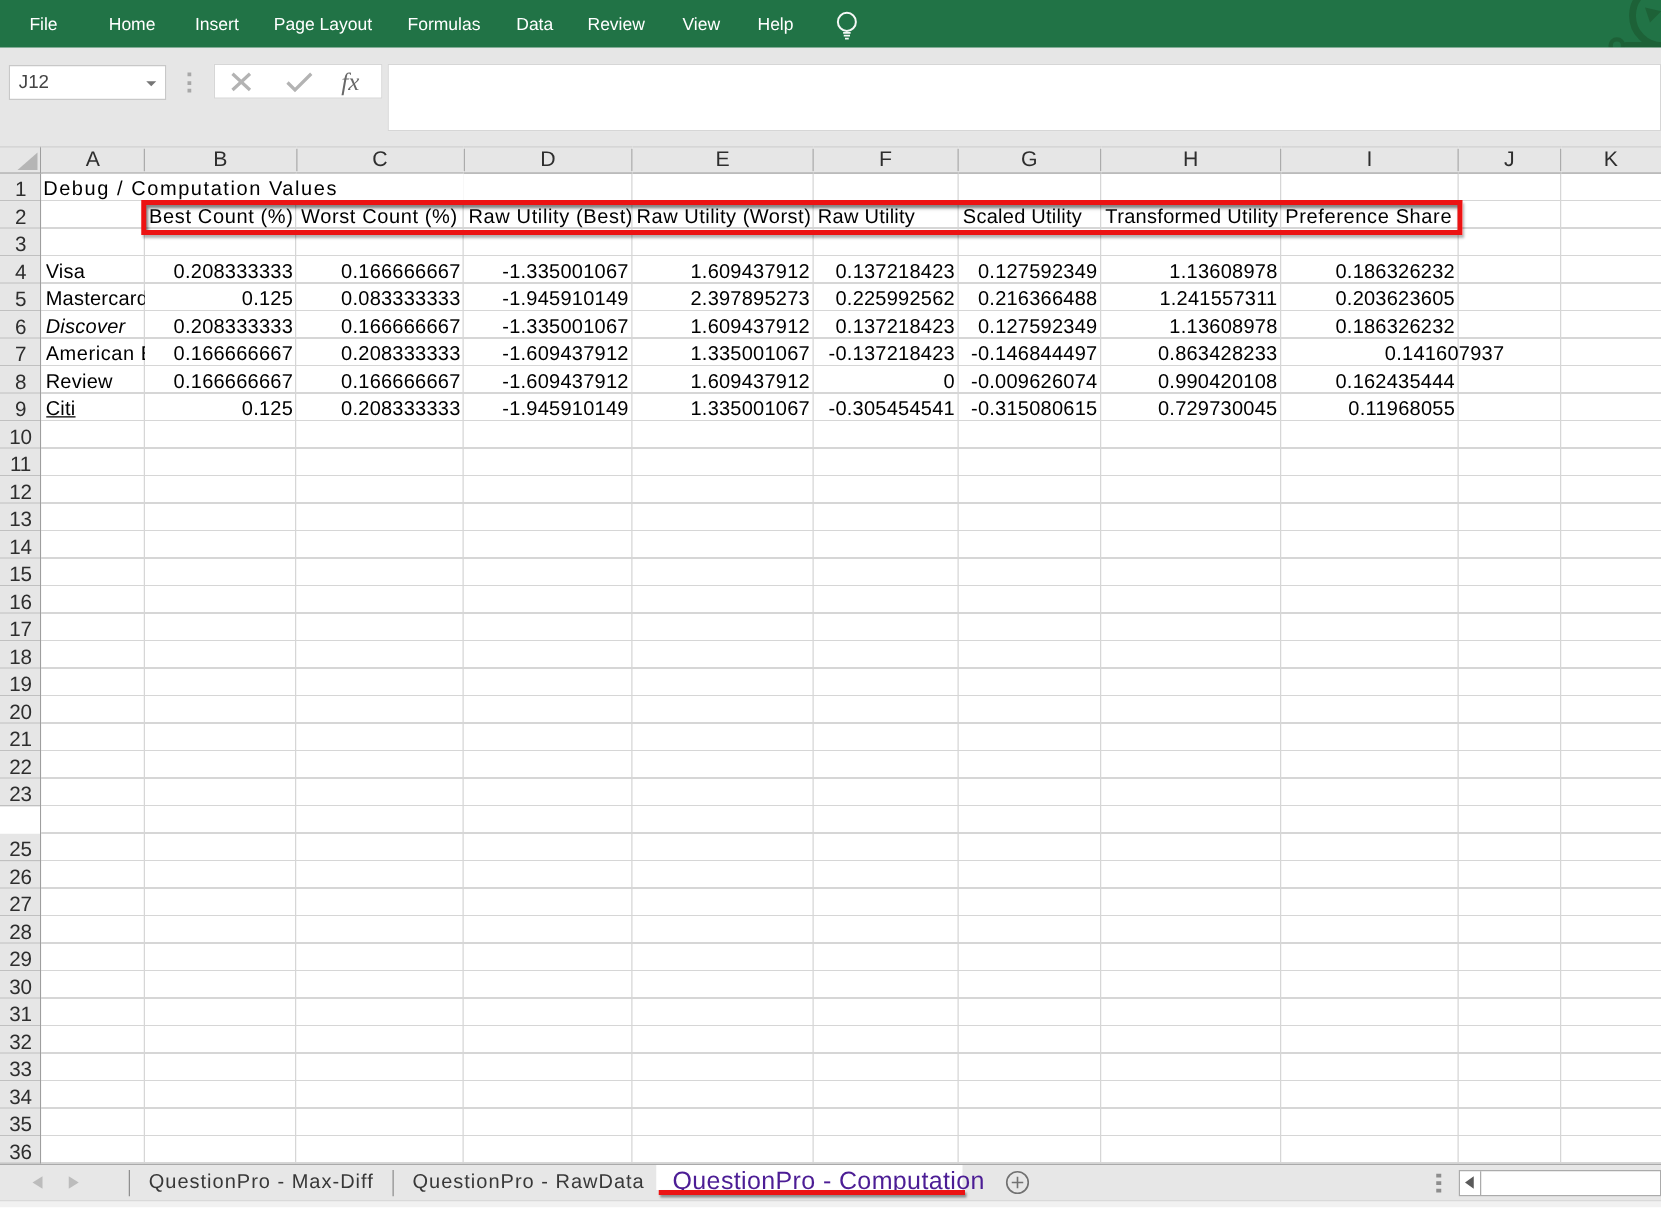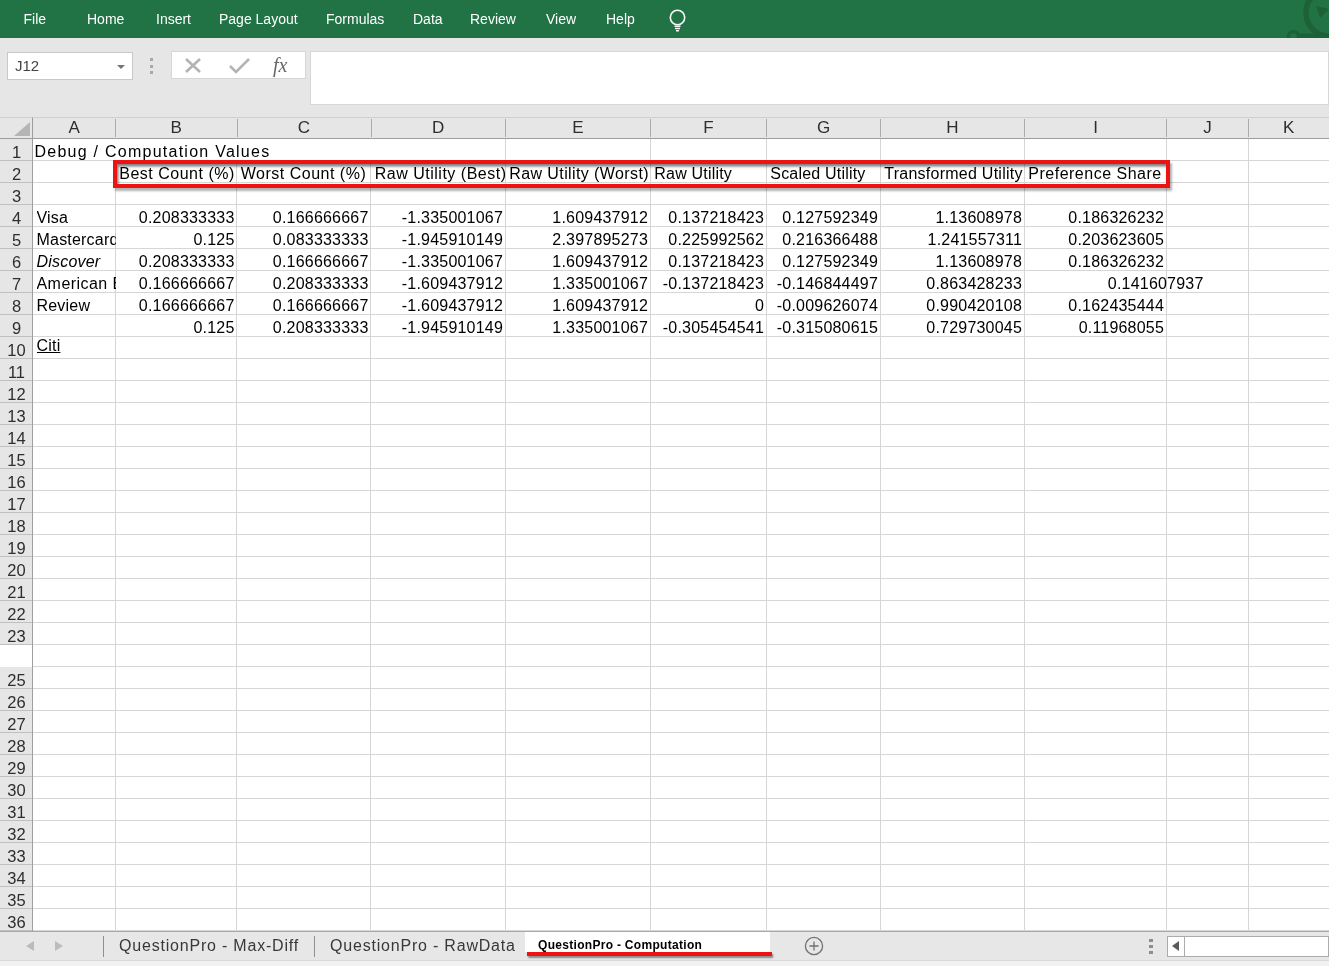--- a/index.html
+++ b/index.html
@@ -28,21 +28,21 @@
 .num{text-align:right}
 .clip{overflow:hidden}
 
 #redbox{position:absolute;left:113px;top:159.5px;width:1057px;height:28px;border:4.6px solid #ec1313;box-shadow:1.5px 2.5px 2px rgba(0,0,0,0.30), inset 1.5px 2.5px 2.5px rgba(0,0,0,0.50)}
 #redline{position:absolute;left:527px;top:951.9px;width:245px;height:4.5px;background:#ec1313;box-shadow:1.2px 2px 1.8px rgba(0,0,0,0.40)}
 
 #tabbar{position:absolute;left:0;top:931px;width:1329px;height:29px;background:#e7e7e7;border-top:1px solid #aaaaaa}
 #statusbar{position:absolute;left:0;top:960px;width:1329px;height:6px;background:#f1f1f1;border-top:1px solid #d9d9d9}
 .tabtxt{position:absolute;top:936px;height:20px;line-height:20px;font-size:16px;letter-spacing:0.8px;color:#383838;white-space:nowrap}
 #activetab{position:absolute;left:525px;top:931.5px;width:245px;height:20.5px;background:#fff}
-#activetxt{position:absolute;left:538px;top:934.5px;height:20px;line-height:20px;font-size:12px;letter-spacing:0.3px;font-weight:bold;color:#000000;white-space:nowrap}
+#activetxt{position:absolute;left:538px;top:934.5px;height:20px;line-height:20px;font-size:20px;letter-spacing:0.3px;font-weight:normal;color:#4c1d95;white-space:nowrap}
 .tsep{position:absolute;top:936px;height:21px;width:1px;background:#8f8f8f}
 .navarr{position:absolute;top:941px;width:0;height:0}
 </style></head><body>
 <div id="titlebar">
 <div class="menu" style="left:23.5px">File</div>
 <div class="menu" style="left:87px">Home</div>
 <div class="menu" style="left:156px">Insert</div>
 <div class="menu" style="left:219px">Page Layout</div>
 <div class="menu" style="left:326px">Formulas</div>
 <div class="menu" style="left:413px">Data</div>
@@ -195,21 +195,21 @@
 <div class="cell num" style="left:1064px;top:271px;width:139.5px">0.141607937</div>
 <div class="cell clip" style="left:36.5px;top:293px;width:79.0px;">Review</div>
 <div class="cell num" style="left:115.5px;top:293px;width:119.0px">0.166666667</div>
 <div class="cell num" style="left:237px;top:293px;width:131.5px">0.166666667</div>
 <div class="cell num" style="left:371px;top:293px;width:132.0px">-1.609437912</div>
 <div class="cell num" style="left:505.5px;top:293px;width:142.5px">1.609437912</div>
 <div class="cell num" style="left:650.5px;top:293px;width:113.5px">0</div>
 <div class="cell num" style="left:766.5px;top:293px;width:111.5px">-0.009626074</div>
 <div class="cell num" style="left:880.5px;top:293px;width:141.5px">0.990420108</div>
 <div class="cell num" style="left:1024.5px;top:293px;width:139.5px">0.162435444</div>
-<div class="cell clip" style="left:36.5px;top:333px;width:79.0px;text-decoration:underline;">Citi</div>
+<div class="cell clip" style="left:36.5px;top:315px;width:79.0px;text-decoration:underline;">Citi</div>
 <div class="cell num" style="left:115.5px;top:315px;width:119.0px">0.125</div>
 <div class="cell num" style="left:237px;top:315px;width:131.5px">0.208333333</div>
 <div class="cell num" style="left:371px;top:315px;width:132.0px">-1.945910149</div>
 <div class="cell num" style="left:505.5px;top:315px;width:142.5px">1.335001067</div>
 <div class="cell num" style="left:650.5px;top:315px;width:113.5px">-0.305454541</div>
 <div class="cell num" style="left:766.5px;top:315px;width:111.5px">-0.315080615</div>
 <div class="cell num" style="left:880.5px;top:315px;width:141.5px">0.729730045</div>
 <div class="cell num" style="left:1024.5px;top:315px;width:139.5px">0.11968055</div>
 <div id="redbox"></div>
 <div id="tabbar"></div>

